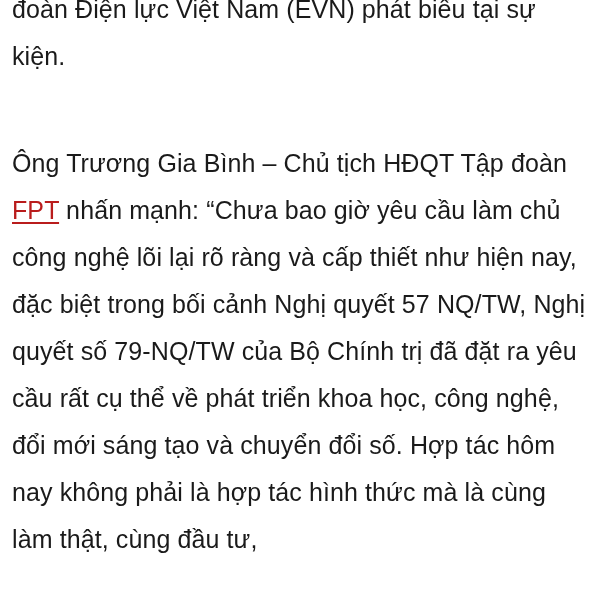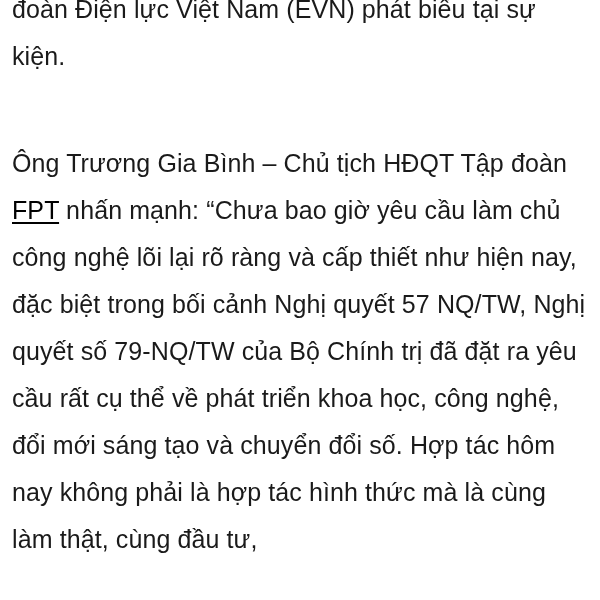--- a/index.html
+++ b/index.html
@@ -37,21 +37,21 @@
     
     margin: 0;
     padding: 0;
     position: relative;
     top: -14px;
   }
   .para-gap {
     height: 46px;
   }
   .inline-link {
-    color: #000000;
+    color: #b91c1c;
     text-underline-offset: 3px;
   }
 </style>
 </head>
 <body>
 
 <div class="page">
   <div class="article-body">
 
     <p class="para-clipped">

